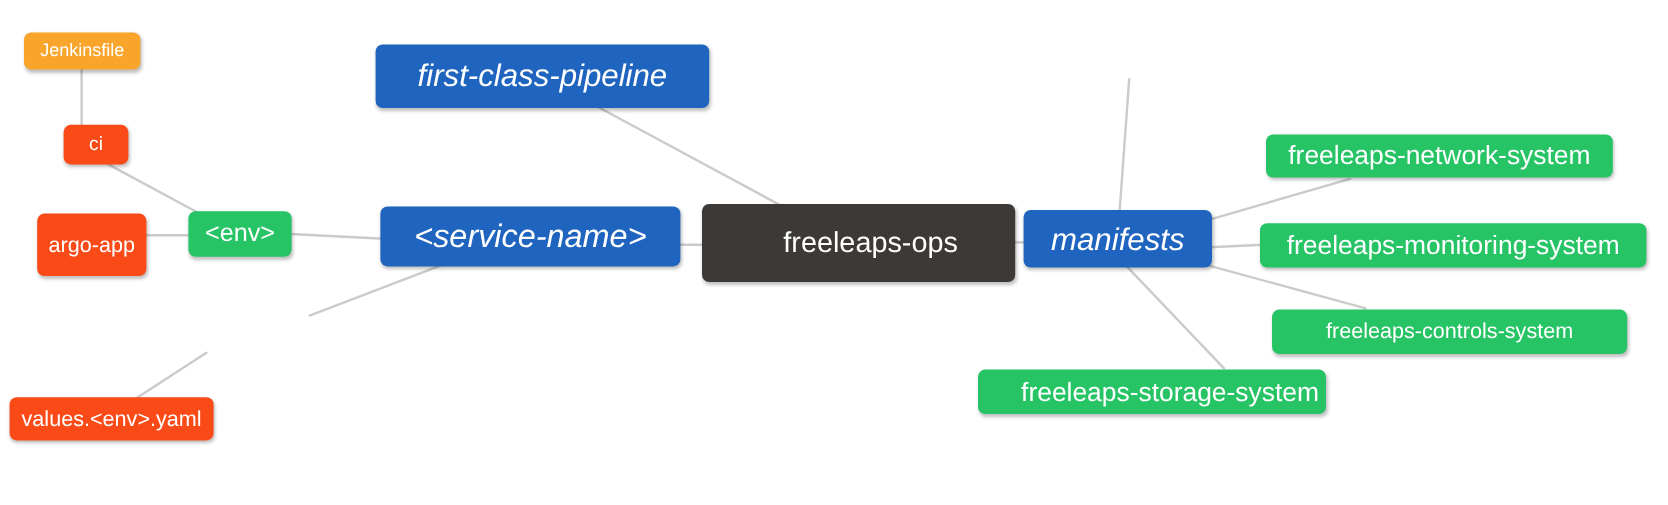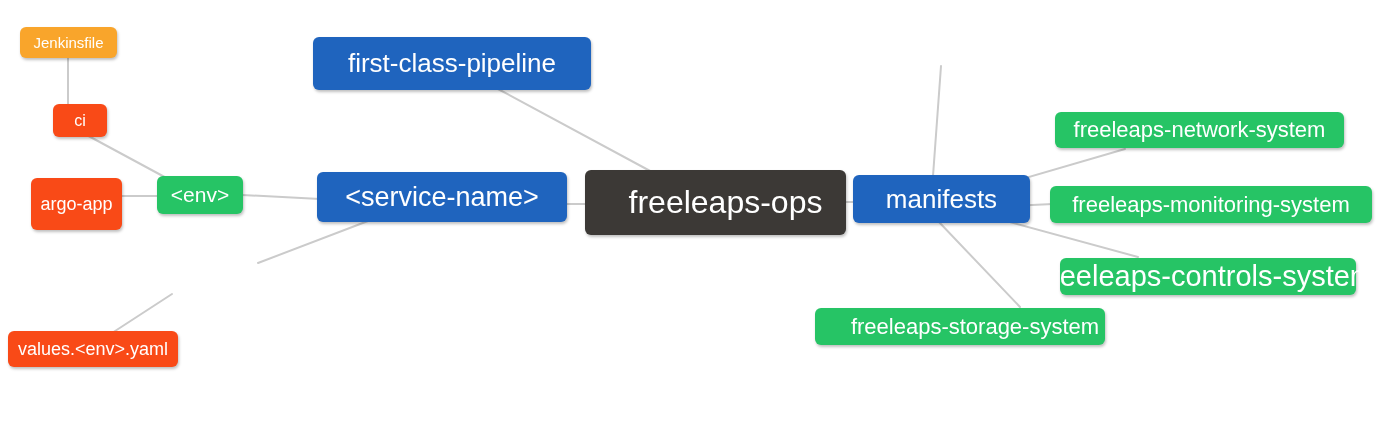--- a/index.html
+++ b/index.html
@@ -28,21 +28,21 @@
     display:flex;align-items:center;justify-content:center;
     color:var(--text);
     border-radius:6px;
     white-space:nowrap;
     box-shadow:1px 2px 3px rgba(0,0,0,0.25);
     cursor:pointer;
     box-sizing:border-box;
     padding:0 6px;
   }
   .node.root{background:var(--root-bg);}
-  .node.blue{background:var(--blue);}
+  .node.blue{background:var(--blue);font-style:italic;}
   .node.green{background:var(--green);}
   .node.orange{background:var(--orange);}
   .node.red{background:var(--red);}
 </style>
 </head>
 <body>
 
 <div class="canvas">
 
   <svg class="edges" width="1390" height="421" viewBox="0 0 1390 421">
@@ -70,26 +70,26 @@
 
   <div class="node green" style="left:157px;top:176px;width:86px;height:38px;font-size:21px;">&lt;env&gt;</div>
 
 
   <div class="node red" style="left:8px;top:331px;width:170px;height:36px;font-size:18px;">values.&lt;env&gt;.yaml</div>
 
   <div class="node blue" style="left:313px;top:37px;width:278px;height:53px;font-size:26px;">first-class-pipeline</div>
 
   <div class="node blue" style="left:317px;top:172px;width:250px;height:50px;font-size:27px;">&lt;service-name&gt;</div>
 
-  <div class="node root" style="left:585px;top:170px;width:261px;height:65px;font-size:32px;padding-left:26px;">freeleaps-ops</div>
+  <div class="node root" style="left:585px;top:170px;width:261px;height:65px;font-size:24px;padding-left:26px;">freeleaps-ops</div>
 
-  <div class="node blue" style="left:853px;top:175px;width:177px;height:48px;font-size:26px;">manifests</div>
+  <div class="node blue" style="left:853px;top:175px;width:157px;height:48px;font-size:26px;">manifests</div>
 
 
   <div class="node green" style="left:1055px;top:112px;width:289px;height:36px;font-size:22px;">freeleaps-network-system</div>
 
   <div class="node green" style="left:1050px;top:186px;width:322px;height:37px;font-size:22px;">freeleaps-monitoring-system</div>
 
-  <div class="node green" style="left:1060px;top:258px;width:296px;height:37px;font-size:29px;">freeleaps-controls-system</div>
+  <div class="node green" style="left:1060px;top:258px;width:296px;height:37px;font-size:18px;">freeleaps-controls-system</div>
 
   <div class="node green" style="left:815px;top:308px;width:290px;height:37px;font-size:22px;padding-left:36px;">freeleaps-storage-system</div>
 
 </div>
 
 </body></html>

